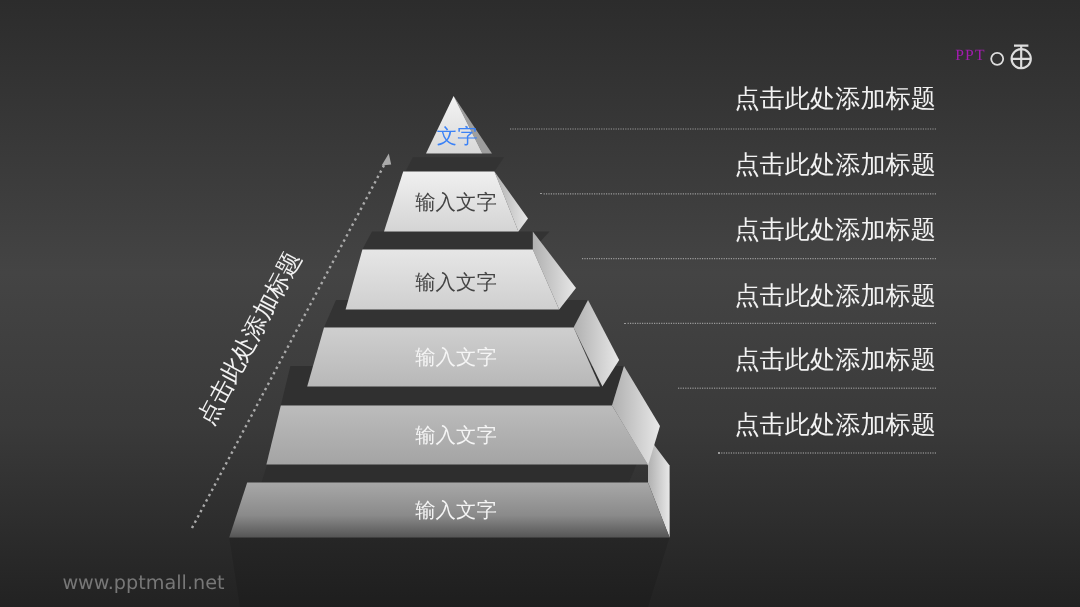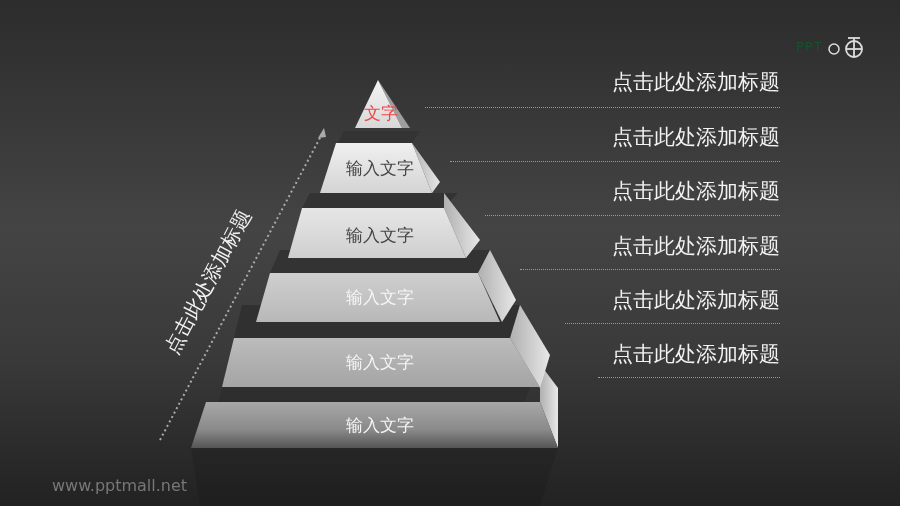--- a/index.html
+++ b/index.html
@@ -6,21 +6,21 @@
   body{width:900px;height:506px;overflow:hidden;position:relative;
     background:linear-gradient(180deg,#2c2c2c 0%,#444 45%,#3a3a3a 70%,#222 100%);
     font-family:"DejaVu Sans",sans-serif;}
   svg.stage{position:absolute;left:0;top:0;}
   .tier-label{position:absolute;font-size:17px;text-align:center;white-space:nowrap;transform:translateX(-50%);}
   .title-item{position:absolute;right:120px;font-size:21px;color:#f2f2f2;white-space:nowrap;}
   .sep{position:absolute;height:0;border-top:1px dotted #9a9a9a;right:120px;}
   .vert-title{position:absolute;left:208px;top:282px;transform:translate(-50%,-50%) rotate(-62deg);
     font-size:20px;color:#f2f2f2;white-space:nowrap;}
   .footer{position:absolute;left:52px;top:476px;font-size:16px;color:#777;}
-  .logo{position:absolute;left:796px;top:36px;font-size:13px;color:#14532d;letter-spacing:1px;}
+  .logo{position:absolute;left:796px;top:36px;font-size:13px;color:#a21caf;letter-spacing:1px;font-family:Liberation Serif, serif;}
 </style>
 </head>
 <body>
 
 <svg class="stage" width="900" height="506">
   <defs>
     <linearGradient id="g1" x1="0" y1="0" x2="0" y2="1">
         <stop offset="0" stop-color="#f4f4f4"></stop>
         <stop offset="1" stop-color="#d8d8d8"></stop>
       </linearGradient>
@@ -78,21 +78,21 @@
   <polygon points="336,143 412,143 432,193 320,193" fill="url(#g2)"></polygon>
 
   <polygon points="378,80 410,128 402,128" fill="#9e9e9e"></polygon>
   <polygon points="378,80 402,128 355,128" fill="url(#g1)"></polygon>
 
   <line x1="160" y1="440" x2="322" y2="134" stroke="#aaa" stroke-width="2" stroke-dasharray="2,3"></line>
   <polygon points="324,128 318,138 326,137" fill="#aaa"></polygon>
 </svg>
 
 <div>
-  <div class="tier-label" style="left:381px;top:102px;color:#ef4444;">文字</div>
+  <div class="tier-label" style="left:381px;top:102px;color:#3b82f6;">文字</div>
   <div class="tier-label" style="left:380px;top:157px;color:#444;">输入文字</div>
   <div class="tier-label" style="left:380px;top:224px;color:#444;">输入文字</div>
   <div class="tier-label" style="left:380px;top:286px;color:#f5f5f5;">输入文字</div>
   <div class="tier-label" style="left:380px;top:351px;color:#f5f5f5;">输入文字</div>
   <div class="tier-label" style="left:380px;top:414px;color:#f5f5f5;">输入文字</div>
 </div>
 
 <div>
   <div class="title-item" style="top:68px;">点击此处添加标题</div>
   <div class="sep" style="left:425px;top:107px;"></div>

